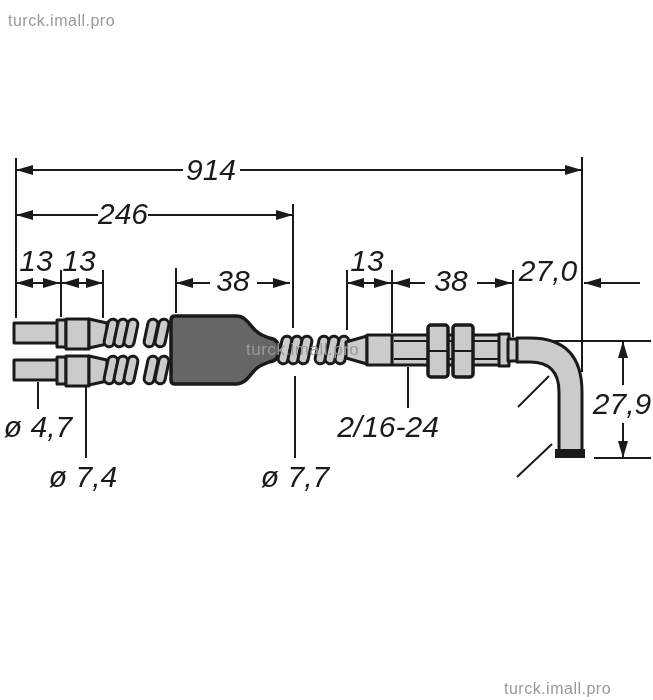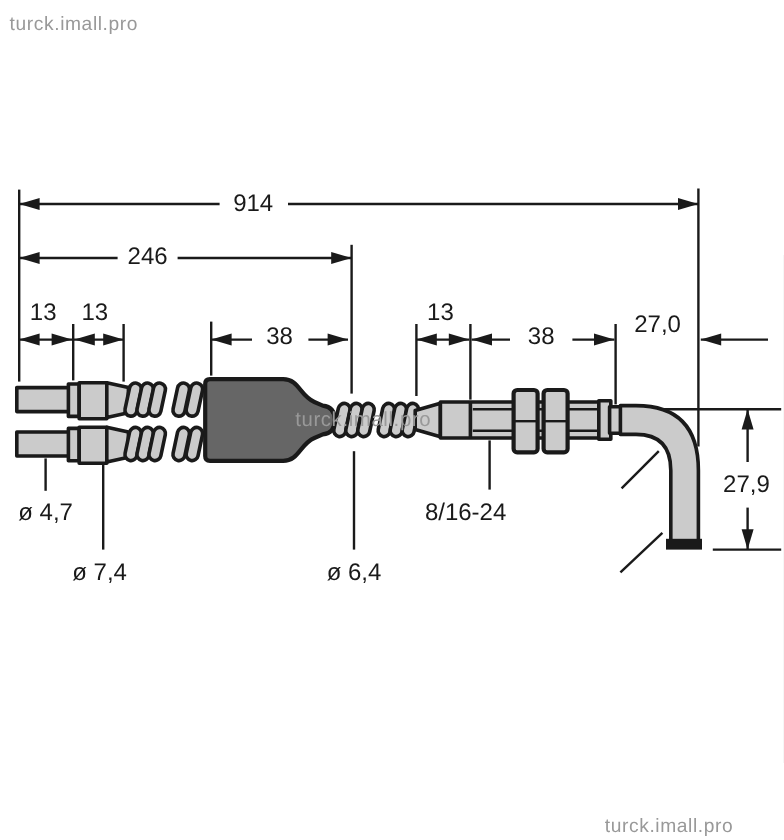--- a/index.html
+++ b/index.html
@@ -11,22 +11,22 @@
   }
   html,body{margin:0;padding:0;}
   body{background:#e8e8e8;font-family:"Liberation Sans",sans-serif;}
   .stage{
     position:relative;width:653px;height:700px;background:var(--background);
     overflow:hidden;margin:0;
   }
   .stage svg{position:absolute;left:0;top:0;}
   .dim-text{
     position:absolute;transform:translate(-50%,-50%);
-    font-family:"Liberation Sans",sans-serif;font-size:20px;line-height:1;
-    color:var(--outline);white-space:nowrap;
+    font-family:"Liberation Sans",sans-serif;font-size:30px;line-height:1;
+    color:var(--outline);white-space:nowrap;font-style:italic;
   }
   .watermark{
     position:absolute;font-family:Liberation Sans, sans-serif;
     font-size:16px;line-height:1;color:var(--watermark);white-space:nowrap;
     letter-spacing:0.5px;
   }
   .watermark.center{font-size:17px;}
 </style>
 </head>
 <body>
@@ -177,20 +177,20 @@
   <div class="dim-text" style="left:36px;top:261px;">13</div>
   <div class="dim-text" style="left:79px;top:261px;">13</div>
   <div class="dim-text" style="left:233px;top:281px;">38</div>
   <div class="dim-text" style="left:367px;top:261px;">13</div>
   <div class="dim-text" style="left:451px;top:281px;">38</div>
   <div class="dim-text" style="left:548px;top:271px;">27,0</div>
   <div class="dim-text" style="left:622px;top:404px;">27,9</div>
 
   <div class="dim-text" style="left:38px;top:427px;text-align:center;">ø 4,7</div>
   <div class="dim-text" style="left:83px;top:477px;">ø 7,4</div>
-  <div class="dim-text" style="left:295px;top:477px;">ø 6,4</div>
-  <div class="dim-text" style="left:388px;top:427px;">8/16-24</div>
+  <div class="dim-text" style="left:295px;top:477px;">ø 7,7</div>
+  <div class="dim-text" style="left:388px;top:427px;">2/16-24</div>
 
   <div class="watermark" style="left:8px;top:13px;">turck.imall.pro</div>
   <div class="watermark center" style="left:246px;top:341px;">turck.imall.pro</div>
   <div class="watermark" style="left:504px;top:681px;">turck.imall.pro</div>
 
 </div>
 
 </body></html>

